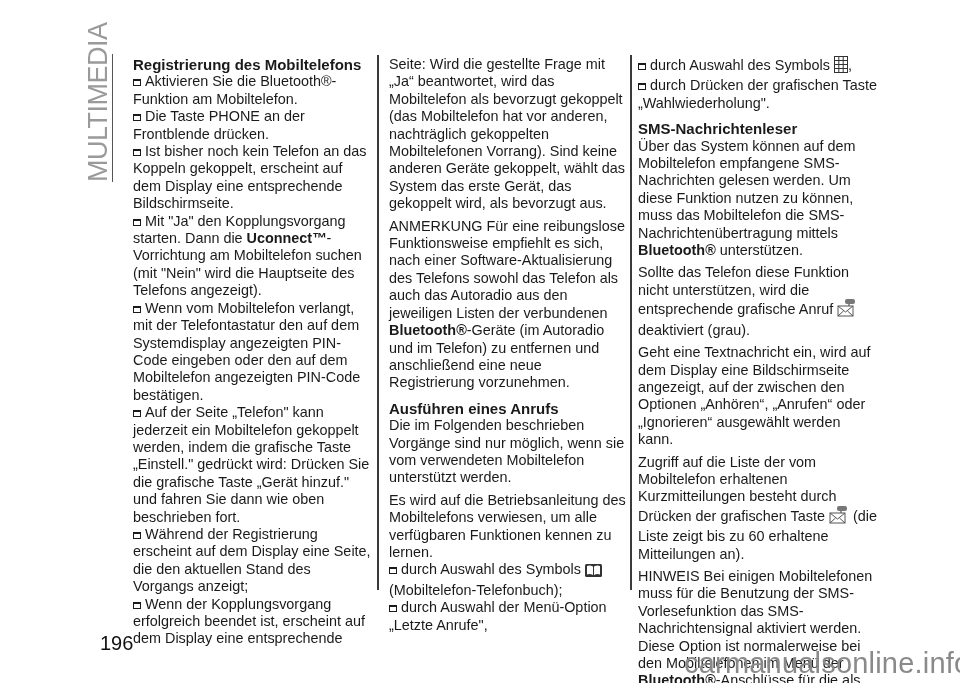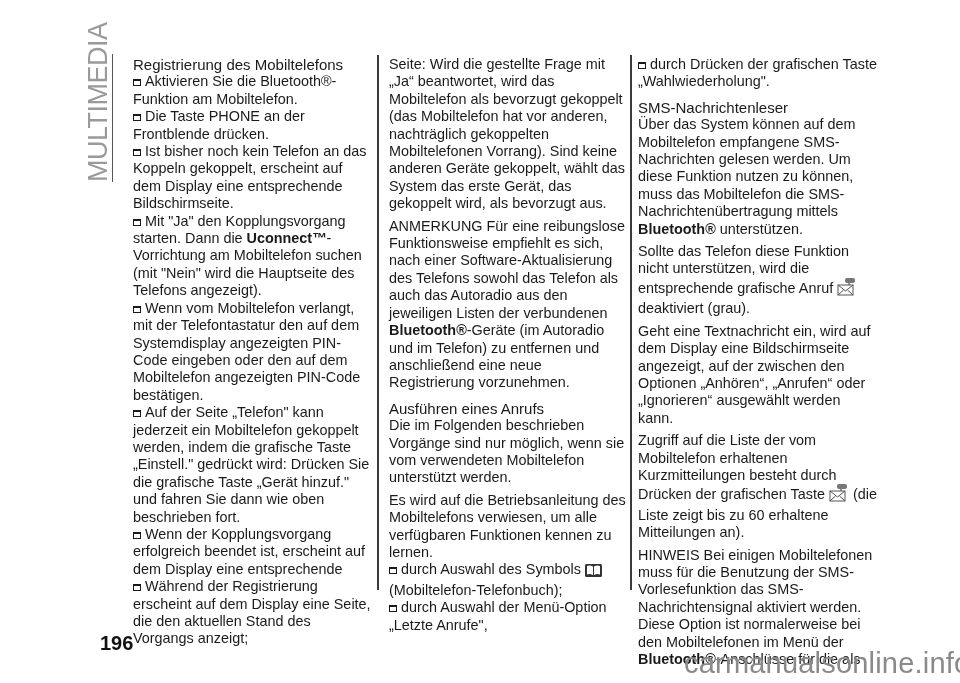--- a/index.html
+++ b/index.html
@@ -11,28 +11,28 @@
      font-size:27px; color:#9a9a9a; letter-spacing:-0.5px; line-height:28px;
      white-space:nowrap; font-weight:300; }
   .side-rule { position:absolute; left:112px; top:54px; width:1px; height:128px; background:#555; }
   .col { position:absolute; top:56px; font-size:14.4px; line-height:17.4px; }
   .col1 { left:133px; width:240px; }
   .col2 { left:389px; width:240px; }
   .col3 { left:638px; width:240px; }
   .vrule { position:absolute; top:55px; width:2px; height:535px; background:#3a3a3a; }
   .vr1 { left:377px; }
   .vr2 { left:630px; }
-  h3 { margin:0; font-size:15px; line-height:17.4px; font-weight:normal; }
+  h3 { margin:0; font-size:15px; line-height:17.4px; font-weight:bold; }
   p { margin:0; }
   .para { margin-top:5px; }
   .bullet::before { content:""; display:inline-block; width:8px; height:7px;
      border:1.5px solid #1a1a1a; border-top-width:2.5px; margin-right:4px; vertical-align:0px; box-sizing:border-box; }
   b { font-weight:bold; }
   .icon { display:inline-block; vertical-align:-3px; }
-  .page-num { position:absolute; left:100px; top:632px; font-size:20px; font-weight:bold; color:#111; }
+  .page-num { position:absolute; left:100px; top:632px; font-size:20px; font-weight:normal; color:#111; }
   .watermark { position:absolute; left:684px; top:647px; font-size:29px; color:#8a8a8a; letter-spacing:0.2px; }
 </style>
 </head>
 <body>
 
 <div class="side-label">
   <div class="txt">MULTIMEDIA</div>
 </div>
 <div class="side-rule"></div>
 
@@ -40,22 +40,22 @@
 <div class="vrule vr2"></div>
 
 <div class="col col1">
   <h3>Registrierung des Mobiltelefons</h3>
   <p class="bullet">Aktivieren Sie die Bluetooth®-Funktion am Mobiltelefon.</p>
   <p class="bullet">Die Taste PHONE an der Frontblende drücken.</p>
   <p class="bullet">Ist bisher noch kein Telefon an das Koppeln gekoppelt, erscheint auf dem Display eine entsprechende Bildschirmseite.</p>
   <p class="bullet"><span>Mit "Ja" den Kopplungsvorgang starten. Dann die </span><b>Uconnect™</b><span>-Vorrichtung am Mobiltelefon suchen (mit "Nein" wird die Hauptseite des Telefons angezeigt).</span></p>
   <p class="bullet">Wenn vom Mobiltelefon verlangt, mit der Telefontastatur den auf dem Systemdisplay angezeigten PIN-Code eingeben oder den auf dem Mobiltelefon angezeigten PIN-Code bestätigen.</p>
   <p class="bullet">Auf der Seite „Telefon" kann jederzeit ein Mobiltelefon gekoppelt werden, indem die grafische Taste „Einstell." gedrückt wird: Drücken Sie die grafische Taste „Gerät hinzuf." und fahren Sie dann wie oben beschrieben fort.</p>
+  <p class="bullet">Während der Registrierung erscheint auf dem Display eine Seite, die den aktuellen Stand des Vorgangs anzeigt;</p>
   <p class="bullet">Wenn der Kopplungsvorgang erfolgreich beendet ist, erscheint auf dem Display eine entsprechende</p>
-  <p class="bullet">Während der Registrierung erscheint auf dem Display eine Seite, die den aktuellen Stand des Vorgangs anzeigt;</p>
 </div>
 
 <div class="col col2">
   <p>Seite: Wird die gestellte Frage mit „Ja“ beantwortet, wird das Mobiltelefon als bevorzugt gekoppelt (das Mobiltelefon hat vor anderen, nachträglich gekoppelten Mobiltelefonen Vorrang). Sind keine anderen Geräte gekoppelt, wählt das System das erste Gerät, das gekoppelt wird, als bevorzugt aus.</p>
   <p class="para"><span>ANMERKUNG Für eine reibungslose Funktionsweise empfiehlt es sich, nach einer Software-Aktualisierung des Telefons sowohl das Telefon als auch das Autoradio aus den jeweiligen Listen der verbundenen </span><b>Bluetooth®</b><span>-Geräte (im Autoradio und im Telefon) zu entfernen und anschließend eine neue Registrierung vorzunehmen.</span></p>
   <h3 style="margin-top:8px">Ausführen eines Anrufs</h3>
   <p>Die im Folgenden beschrieben Vorgänge sind nur möglich, wenn sie vom verwendeten Mobiltelefon unterstützt werden.</p>
   <p class="para">Es wird auf die Betriebsanleitung des Mobiltelefons verwiesen, um alle verfügbaren Funktionen kennen zu lernen.</p>
   <p class="bullet"><span>durch Auswahl des Symbols</span>
     <span class="icon">
@@ -63,20 +63,27 @@
           <rect x="0" y="1" width="17" height="13" rx="1.5" fill="#333"></rect>
           <path d="M2 3 Q5 2 8 3.5 L8 12 Q5 10.5 2 11.5 Z" fill="#fff"></path>
           <path d="M15 3 Q12 2 9 3.5 L9 12 Q12 10.5 15 11.5 Z" fill="#fff"></path>
         </svg>
     </span>
     <span>(Mobiltelefon-Telefonbuch);</span></p>
   <p class="bullet">durch Auswahl der Menü-Option „Letzte Anrufe",</p>
 </div>
 
 <div class="col col3">
+  <p class="bullet"><span>durch Auswahl des Symbols</span>
+    <span class="icon">
+      <svg width="14" height="17" viewBox="0 0 14 17">
+          <rect x="0.5" y="0.5" width="13" height="16" fill="none" stroke="#333" stroke-width="1"></rect>
+          <path d="M4.8 0.5 V16.5 M9.2 0.5 V16.5 M0.5 4.5 H13.5 M0.5 8.5 H13.5 M0.5 12.5 H13.5" stroke="#333" stroke-width="1"></path>
+        </svg>
+    </span><span>,</span></p>
   <p class="bullet">durch Drücken der grafischen Taste „Wahlwiederholung".</p>
   <h3 style="margin-top:8px">SMS-Nachrichtenleser</h3>
   <p><span>Über das System können auf dem Mobiltelefon empfangene SMS-Nachrichten gelesen werden. Um diese Funktion nutzen zu können, muss das Mobiltelefon die SMS-Nachrichtenübertragung mittels </span><b>Bluetooth®</b><span> unterstützen.</span></p>
   <p class="para"><span>Sollte das Telefon diese Funktion nicht unterstützen, wird die entsprechende grafische Anruf</span>
     <span class="icon">
       <svg width="20" height="18" viewBox="0 0 20 18">
           <rect x="8" y="0" width="10" height="5" rx="2" fill="#777"></rect>
           <path d="M12 5 L12 7" stroke="#777" stroke-width="1.5"></path>
           <rect x="1" y="7" width="15" height="10" fill="#fff" stroke="#555" stroke-width="1"></rect>
           <path d="M1 7 L8.5 13 L16 7 M1 17 L6.5 12 M16 17 L10.5 12" fill="none" stroke="#555" stroke-width="1"></path>

